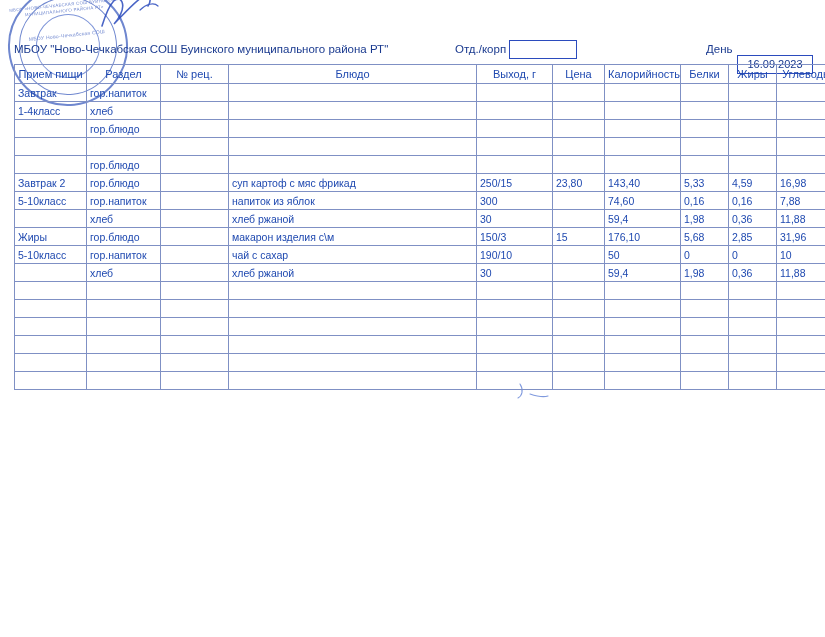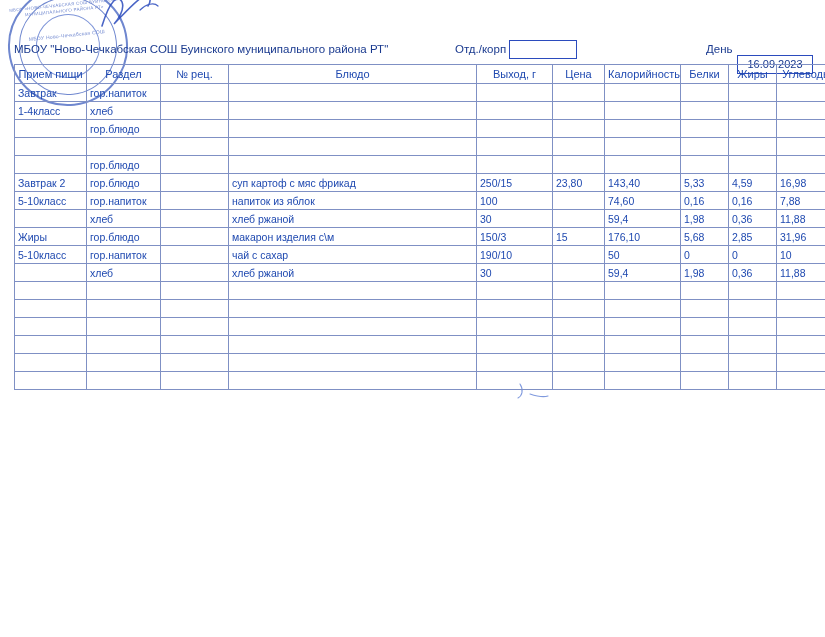--- a/index.html
+++ b/index.html
@@ -298,21 +298,21 @@
           <td class="num-left">143,40</td>
           <td class="num-left">5,33</td>
           <td class="num-left">4,59</td>
           <td class="num-left">16,98</td>
         </tr>
         <tr>
           <td class="meal-cell">5-10класс</td>
           <td>гор.напиток</td>
           <td></td>
           <td>напиток из яблок</td>
-          <td class="num-left">100</td>
+          <td class="num-left">300</td>
           <td class="num-left"></td>
           <td class="num-left">74,60</td>
           <td class="num-left">0,16</td>
           <td class="num-left">0,16</td>
           <td class="num-left">7,88</td>
         </tr>
         <tr>
           <td class="meal-cell"></td>
           <td>хлеб</td>
           <td></td>

